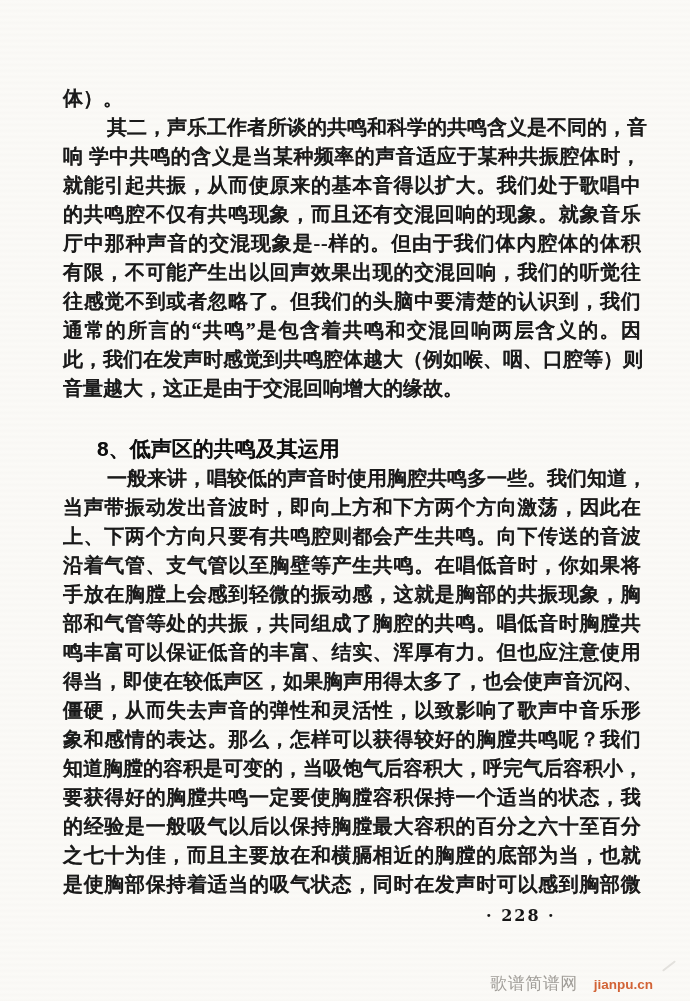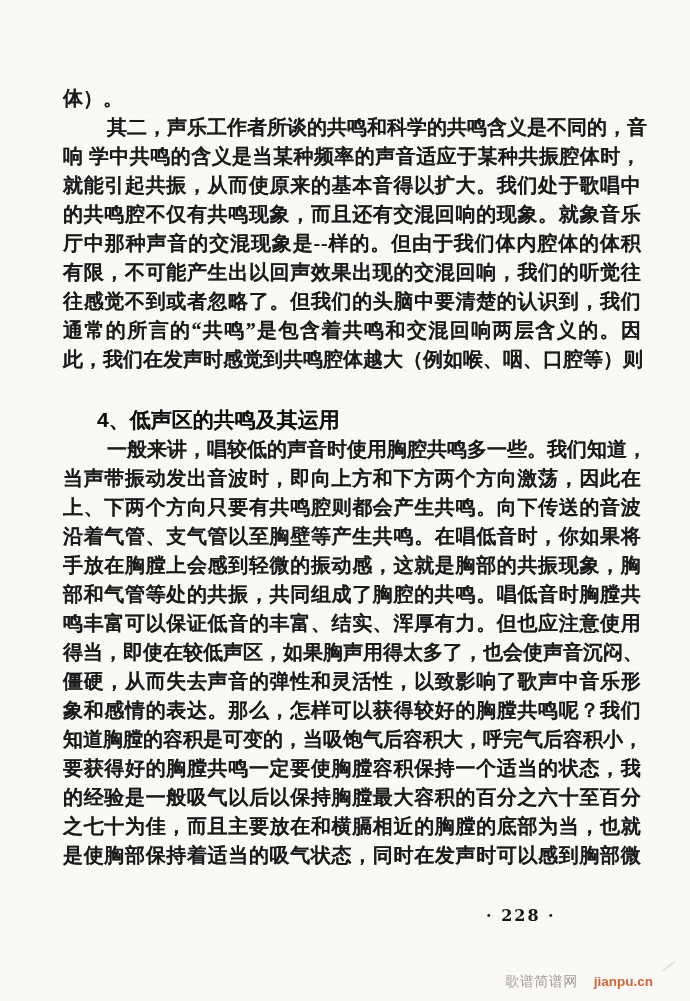--- a/index.html
+++ b/index.html
@@ -70,21 +70,21 @@
   }
 
   .watermark {
     position: absolute;
     top: 972px;
     right: 37px;
     white-space: nowrap;
     font-family: "Liberation Sans", sans-serif;
   }
   .wm-site {
-    font-size: 14px;
+    font-size: 17px;
     color: #a09d98;
     letter-spacing: 0.5px;
     margin-top: 10px;
   }
   .wm-domain {
     font-size: 13.5px;
     color: #d26336;
     font-weight: bold;
     margin-left: 16px;
   }
@@ -372,22 +372,23 @@
         <span>喉</span>
         <span>、</span>
         <span>咽</span>
         <span>、</span>
         <span>口</span>
         <span>腔</span>
         <span>等</span>
         <span>）</span>
         <span>则</span>
       </div>
-
-    <div class="heading">4、低声区的共鸣及其运用</div>
+    <div class="ln end">音量越大，这正是由于交混回响增大的缘故。</div>
+
+    <div class="heading">8、低声区的共鸣及其运用</div>
 
     <div class="ln fit ind">
         <span>一</span>
         <span>般</span>
         <span>来</span>
         <span>讲</span>
         <span>，</span>
         <span>唱</span>
         <span>较</span>
         <span>低</span>

